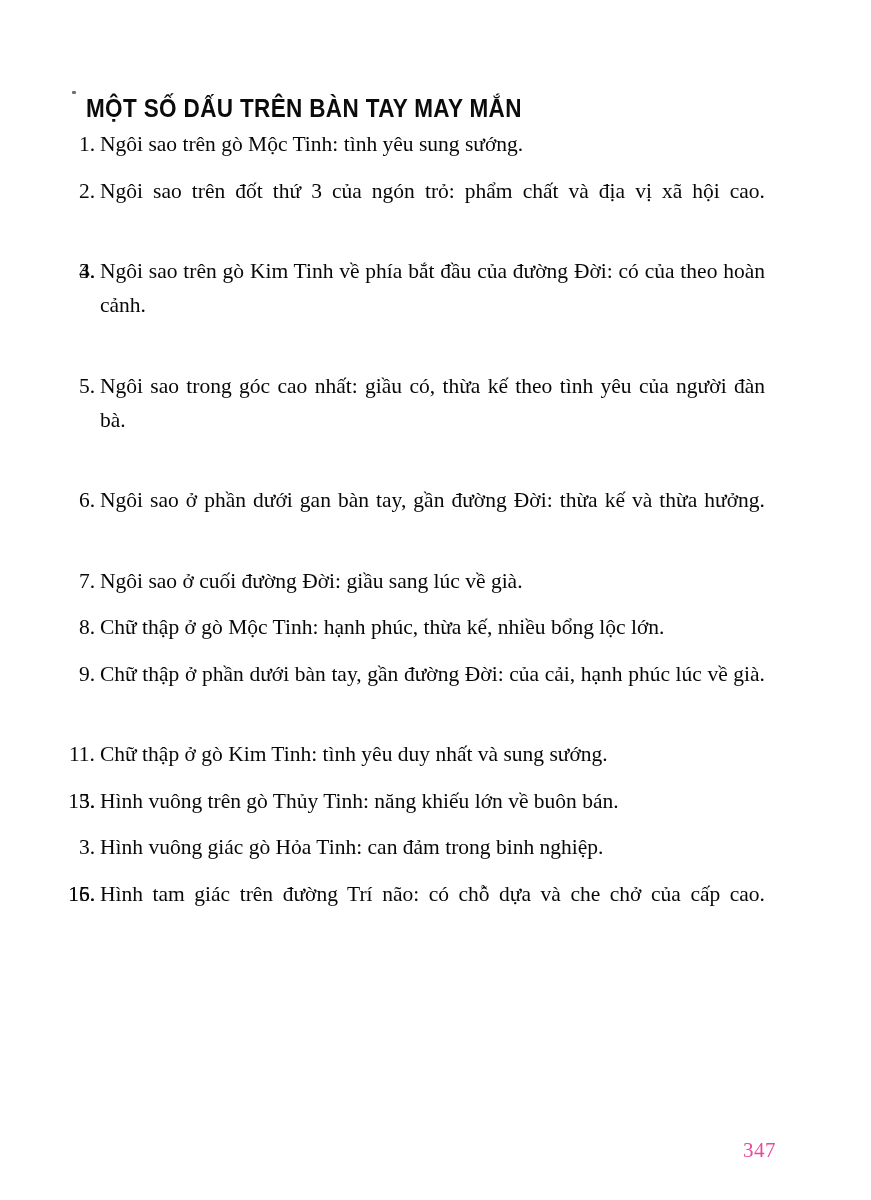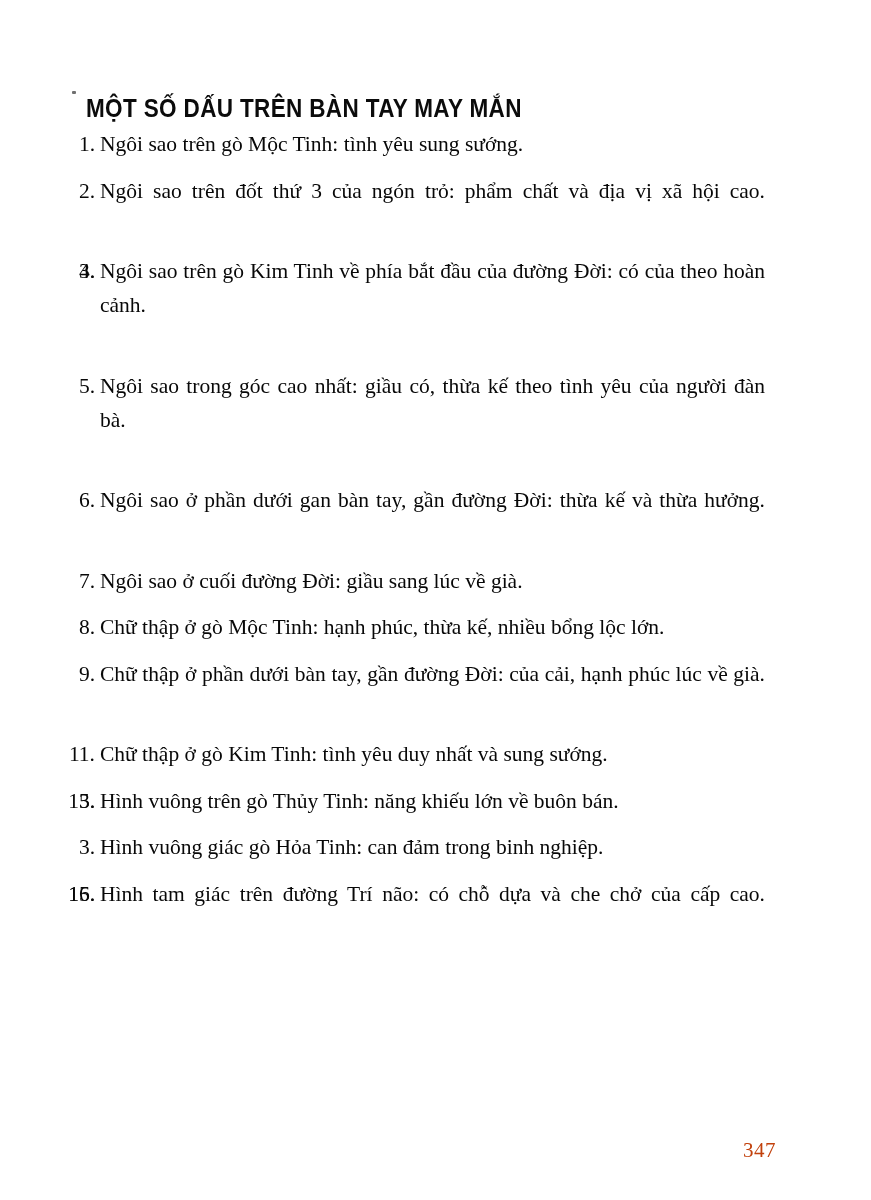--- a/index.html
+++ b/index.html
@@ -99,21 +99,21 @@
   }
 
   
   .folio {
     position: absolute;
     right: 95px;
     bottom: 38px;
     font-size: 21px;
     line-height: 24px;
     letter-spacing: 0.5px;
-    color: #c2410c;
+    color: #ec4899;
   }
 </style>
 </head>
 <body>
 
 <div class="page">
 
   <div class="title-block">
     <span class="scan-dot"></span>
     <h1 class="page-title">MỘT SỐ DẤU TRÊN BÀN TAY MAY MẮN</h1>

